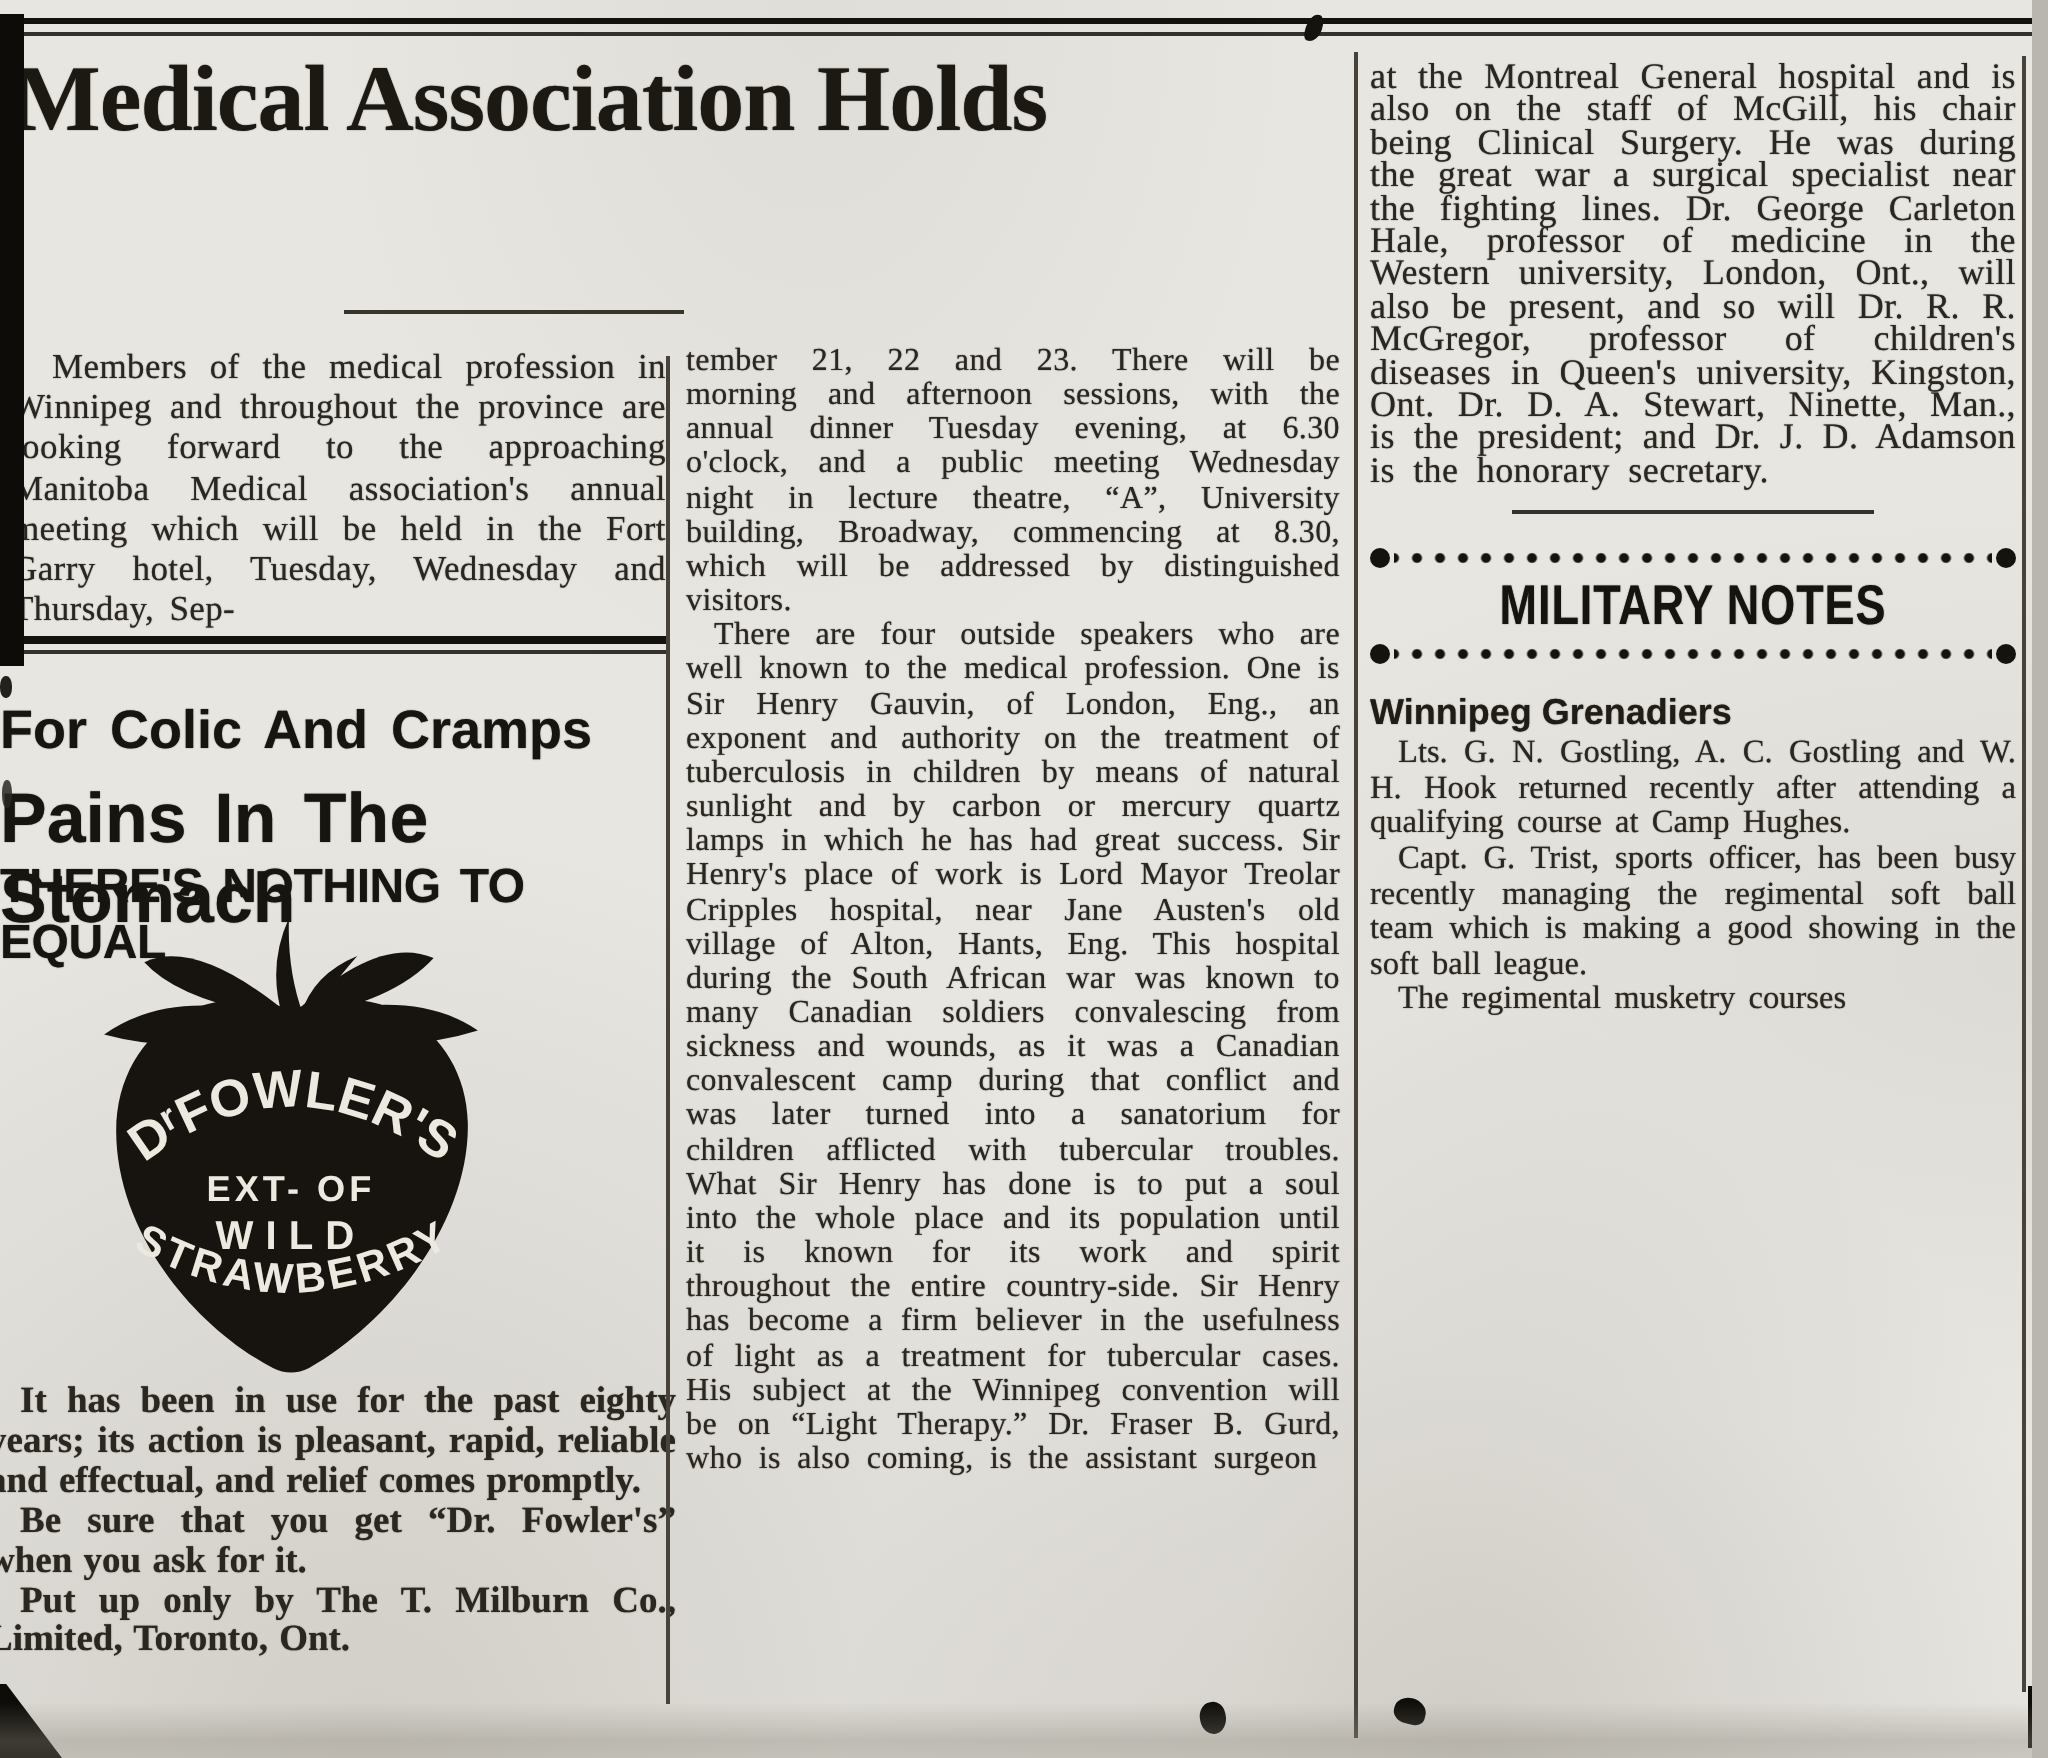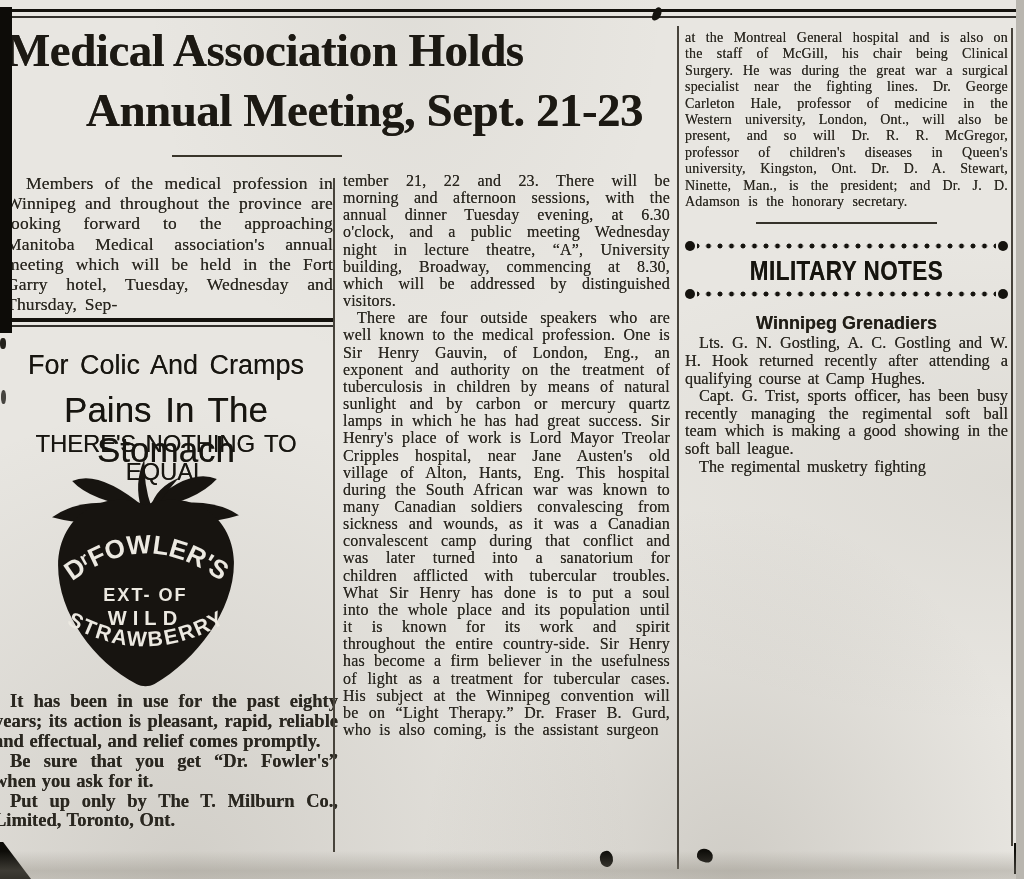--- a/index.html
+++ b/index.html
@@ -21,37 +21,37 @@
   .headline{left:6px;top:24px;width:670px;font-weight:700;color:#1c1913;letter-spacing:-.5px;}
   .hl1{font-size:47px;line-height:52px;}
   .hl2{font-size:47px;line-height:52px;margin-left:80px;margin-top:8px;}
   
   .para{margin:0;text-align:justify;}
   .left-col{left:6px;top:173px;width:327px;font-size:17.5px;line-height:20.2px;word-spacing:3px;letter-spacing:.2px;}
   .left-col .para{text-indent:20px;}
   .mid-col{left:343px;top:172px;width:327px;font-size:16px;line-height:17.15px;word-spacing:4px;letter-spacing:.2px;}
   .mid-col .p2{text-indent:14px;}
   .right-col{left:685px;top:30px;width:323px;}
-  .rc-top{font-size:14px;line-height:16.4px;word-spacing:4.5px;letter-spacing:.2px;}
+  .rc-top{font-size:18px;line-height:16.4px;word-spacing:4.5px;letter-spacing:.2px;}
   .rc-top.p2{text-indent:14px;}
   .end-rule{width:181px;height:2px;background:#35322a;margin:12px auto 0 auto;}
   .dot-rule{display:flex;align-items:center;margin-top:17px;height:10px;}
   .dot-rule .bigdot{width:10px;height:10px;border-radius:50%;background:#15130e;flex:0 0 auto;}
   .dot-rule .dfill{flex:1;height:10px;margin:0 2px;
      background-image:radial-gradient(circle, #15130e 2.1px, transparent 2.8px);
      background-size:11.5px 10px;background-repeat:repeat-x;background-position:center;}
   .mil-title{text-align:center;font-family:"Liberation Sans",sans-serif;font-weight:700;
      font-size:25px;color:#16140e;margin:5px 0 4px 0;transform:scale(.9,1.12);letter-spacing:.5px;}
-  .mil-sub{margin-top:14px;text-align:center;font-family:"Liberation Sans",sans-serif;
+  .mil-sub{margin-top:14px;font-family:"Liberation Sans",sans-serif;
      font-weight:700;font-size:18px;color:#201d16;}
   .mil-p{font-size:16.3px;line-height:17.6px;word-spacing:2.5px;text-indent:14px;}
   .mil-p.first{margin-top:9px;}
   
-  .ad-h{position:absolute;width:332px;text-align:center;font-family:"Liberation Sans",sans-serif;
-     font-weight:400;color:#171510;}
+  .ad-h{position:absolute;width:332px;text-align:left;font-family:"Liberation Sans",sans-serif;
+     font-weight:700;color:#171510;}
   .ad-h1{left:0;top:350px;font-size:27px;word-spacing:4px;}
   .ad-h2{left:0;top:390px;font-size:35px;word-spacing:4px;}
   .ad-sub{left:0;top:430px;font-size:24px;letter-spacing:-.2px;word-spacing:3px;}
   .berry{left:38px;top:456px;}
   .ad-body{left:-6px;top:692px;width:344px;font-size:18.5px;font-weight:700;
      line-height:19.9px;word-spacing:1px;}
   .ad-body .para{text-indent:16px;}
   
   .left-bar{left:0;top:7px;width:12px;height:326px;background:#0d0c08;}
   .mark-a{left:0;top:338px;width:6px;height:11px;background:#23211b;border-radius:45%;}
@@ -72,21 +72,20 @@
 </head>
 <body>
 
 <div id="page">
 
   <div class="hrule" style="left:0;top:9px;width:1024px;height:3px;"></div>
   <div class="hrule" style="left:0;top:16px;width:1024px;height:2px;opacity:.85;"></div>
 
   <div class="abs headline ink">
     <div class="hl1">Medical Association Holds</div>
-    <div class="hl2">Annual Meeting, Sept. 21-23</div>
   </div>
   <div class="hrule" style="left:172px;top:155px;width:170px;height:2px;background:#39352a;"></div>
 
   <div class="abs left-col ink">
     <p class="para">Members of the medical profession in Winnipeg and throughout the province are looking forward to the approaching Manitoba Medical association's annual meeting which will be held in the Fort Garry hotel, Tuesday, Wednesday and Thursday, Sep-</p>
   </div>
   <div class="hrule" style="left:0;top:318px;width:333px;height:3.5px;"></div>
   <div class="hrule" style="left:0;top:325px;width:333px;height:1.5px;opacity:.85;"></div>
 
   <div class="abs ad-h ad-h1 ink">For Colic And Cramps</div>
@@ -142,21 +141,21 @@
     <div class="mil-title">MILITARY NOTES</div>
     <div class="dot-rule" style="margin-top:2px;">
       <span class="bigdot"></span>
       <span class="dfill"></span>
       <span class="bigdot"></span>
     </div>
 
     <div class="mil-sub">Winnipeg Grenadiers</div>
     <p class="para mil-p">Lts. G. N. Gostling, A. C. Gostling and W. H. Hook returned recently after attending a qualifying course at Camp Hughes.</p>
     <p class="para mil-p">Capt. G. Trist, sports officer, has been busy recently managing the regimental soft ball team which is making a good showing in the soft ball league.</p>
-    <p class="para mil-p">The regimental musketry fighting</p>
+    <p class="para mil-p">The regimental musketry courses</p>
   </div>
 
   <span class="edge-frag" style="top:295px;">s</span>
   <span class="edge-frag" style="top:313px;">l</span>
   <span class="edge-frag" style="top:331px;">T</span>
   <span class="edge-frag" style="top:560px;">c</span>
   <span class="edge-frag" style="top:582px;">h</span>
   <span class="edge-frag" style="top:604px;">t</span>
 
   <div class="abs left-bar"></div>

